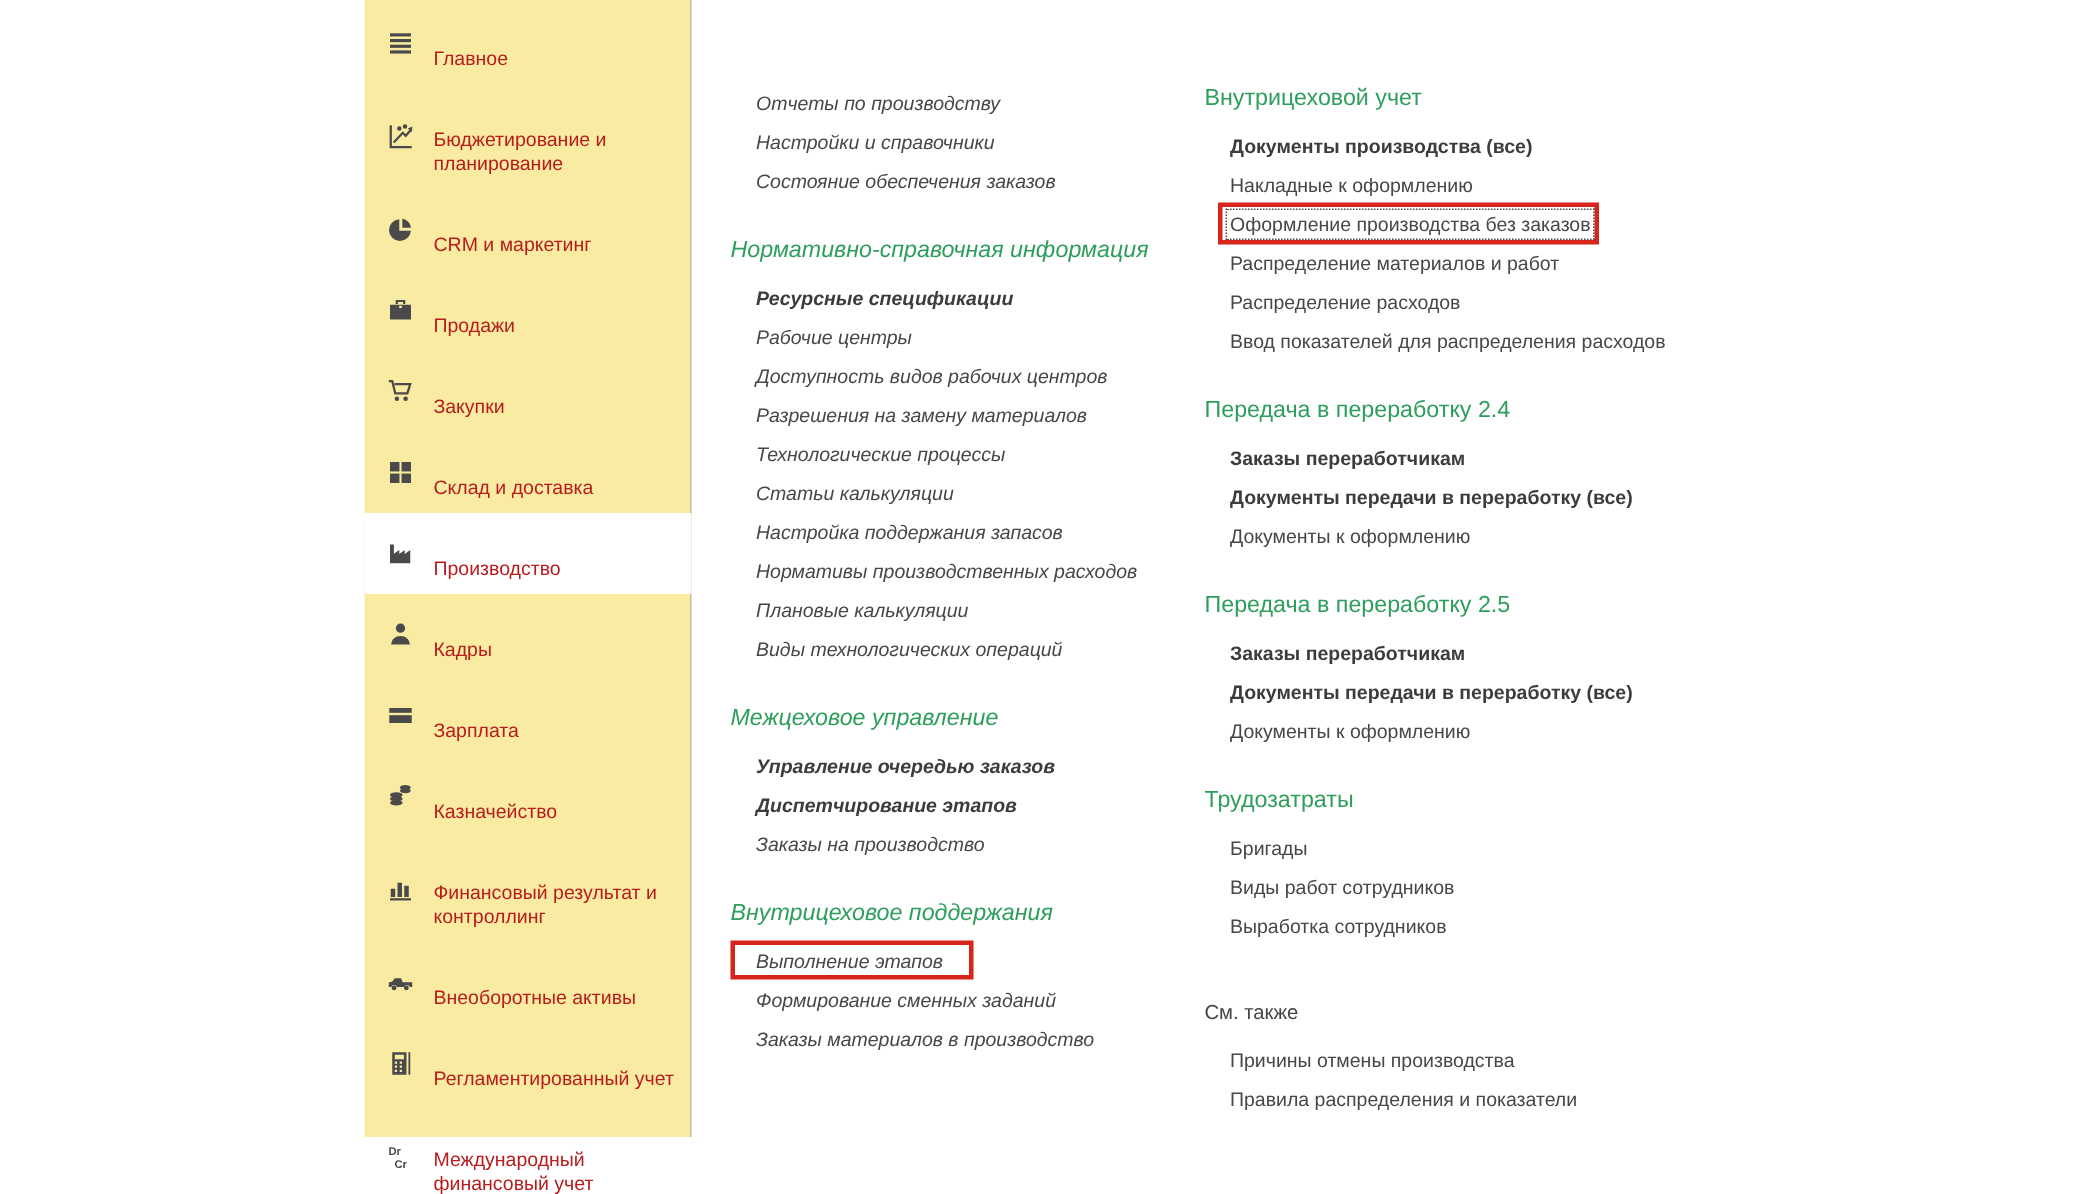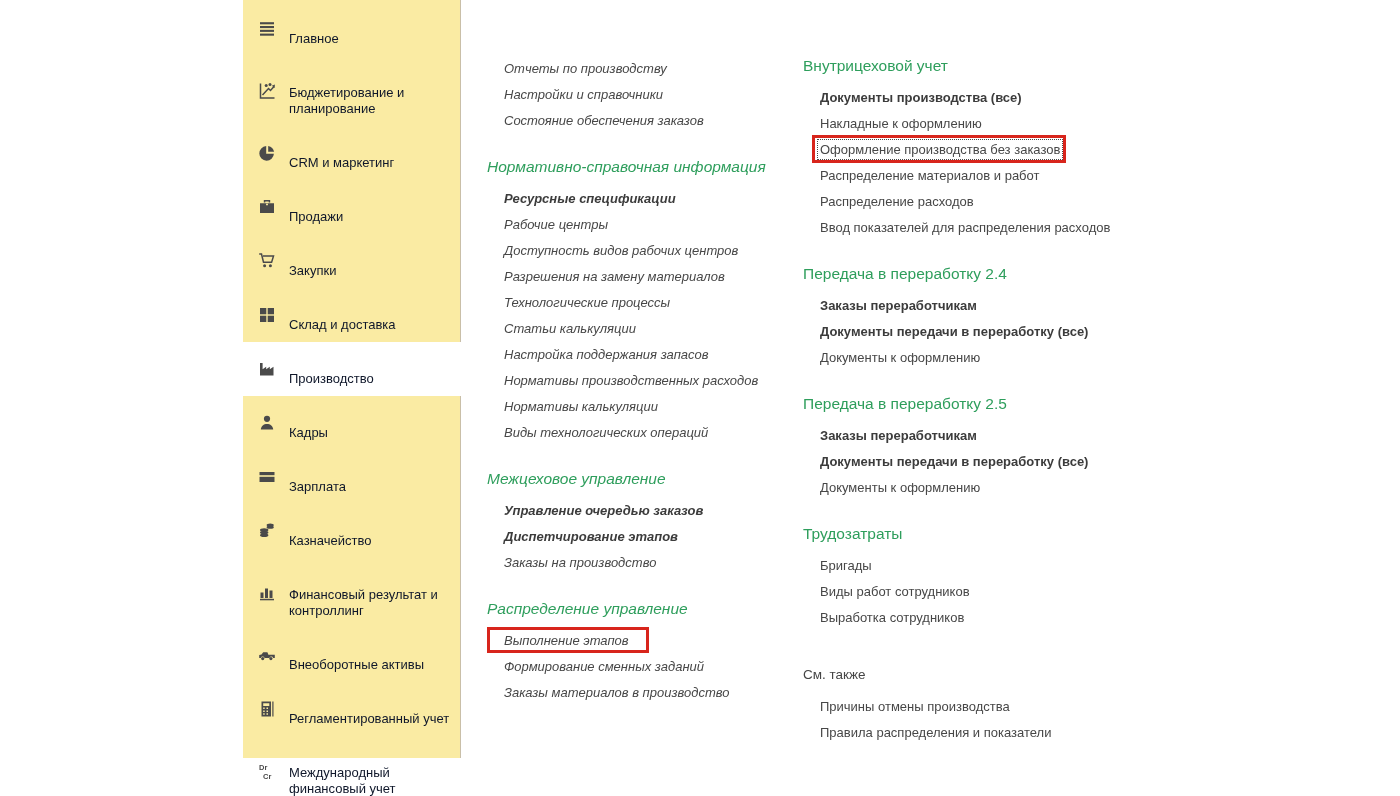--- a/index.html
+++ b/index.html
@@ -36,21 +36,21 @@
   .sidebar li{
     display:flex;align-items:center;gap:13px;
     padding:9px 8px 9px 15px;cursor:pointer;position:relative;
   }
   .sidebar li.selected{background:var(--selected-bg);z-index:3;}
   .sidebar .icon{
     flex:0 0 18px;width:18px;height:18px;color:var(--icon-color);
     display:flex;align-items:center;justify-content:flex-start;
   }
   .sidebar .icon svg{display:block;}
-  .sidebar .label{line-height:16px;white-space:pre-line;color:#0f172a;margin-top:20px;}
+  .sidebar .label{line-height:16px;white-space:pre-line;color:#b91c1c;margin-top:20px;}
 
   
   .menu-col{position:absolute;top:0;}
   #col-0{left:487px;width:305px;padding-top:55px;font-style:italic;}
   #col-1{left:803px;width:345px;padding-top:53px;}
   .section-header{
     color:var(--header-green);font-size:15.5px;
     height:26px;line-height:26px;margin:21px 0 5px 0;
   }
   .section:first-child .section-header{margin-top:0;}
@@ -272,21 +272,21 @@
           <li class="menu-item">
             <a class="menu-link"><span class="link-text">Статьи калькуляции</span></a>
           </li>
           <li class="menu-item">
             <a class="menu-link"><span class="link-text">Настройка поддержания запасов</span></a>
           </li>
           <li class="menu-item">
             <a class="menu-link"><span class="link-text">Нормативы производственных расходов</span></a>
           </li>
           <li class="menu-item">
-            <a class="menu-link"><span class="link-text">Нормативы калькуляции</span></a>
+            <a class="menu-link"><span class="link-text">Плановые калькуляции</span></a>
           </li>
           <li class="menu-item">
             <a class="menu-link"><span class="link-text">Виды технологических операций</span></a>
           </li>
         </ul>
       </div>
       <div class="section">
         <div class="section-header">Межцеховое управление</div>
         <ul class="menu-list">
           <li class="menu-item">
@@ -294,21 +294,21 @@
           </li>
           <li class="menu-item">
             <a class="menu-link bold"><span class="link-text">Диспетчирование этапов</span></a>
           </li>
           <li class="menu-item">
             <a class="menu-link"><span class="link-text">Заказы на производство</span></a>
           </li>
         </ul>
       </div>
       <div class="section">
-        <div class="section-header">Распределение управление</div>
+        <div class="section-header">Внутрицеховое поддержания</div>
         <ul class="menu-list">
           <li class="menu-item">
             <a class="menu-link"><span class="link-text">Выполнение этапов</span><span class="red-box wide"></span></a>
           </li>
           <li class="menu-item">
             <a class="menu-link"><span class="link-text">Формирование сменных заданий</span></a>
           </li>
           <li class="menu-item">
             <a class="menu-link"><span class="link-text">Заказы материалов в производство</span></a>
           </li>

